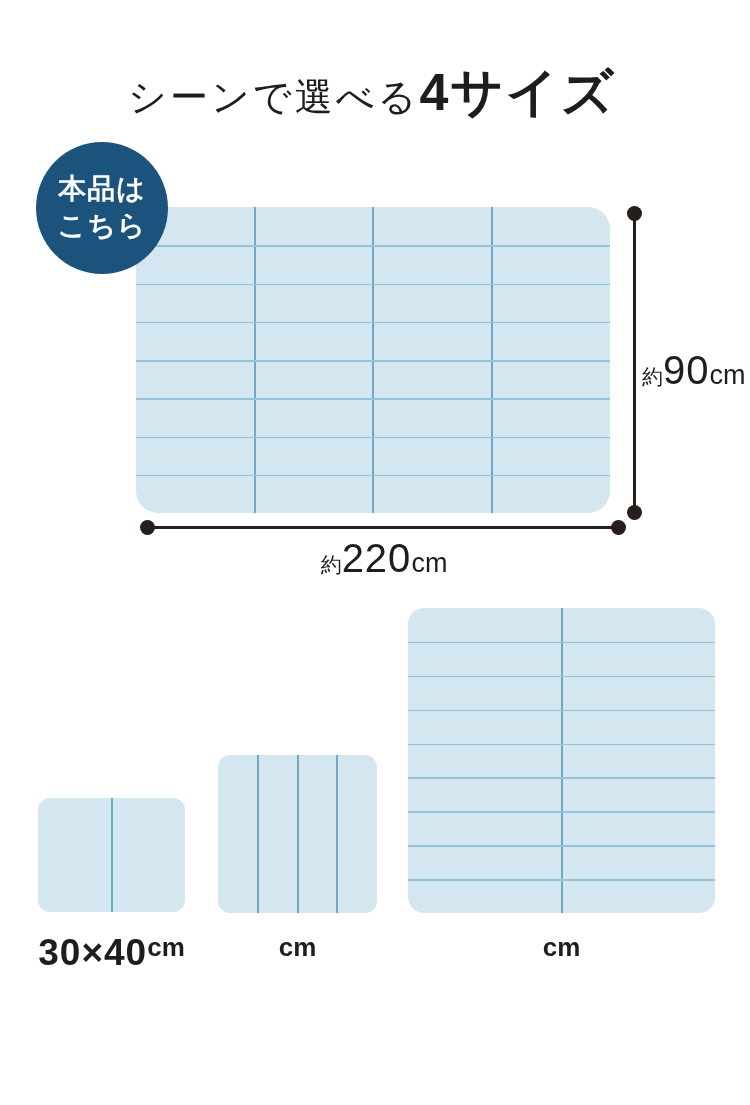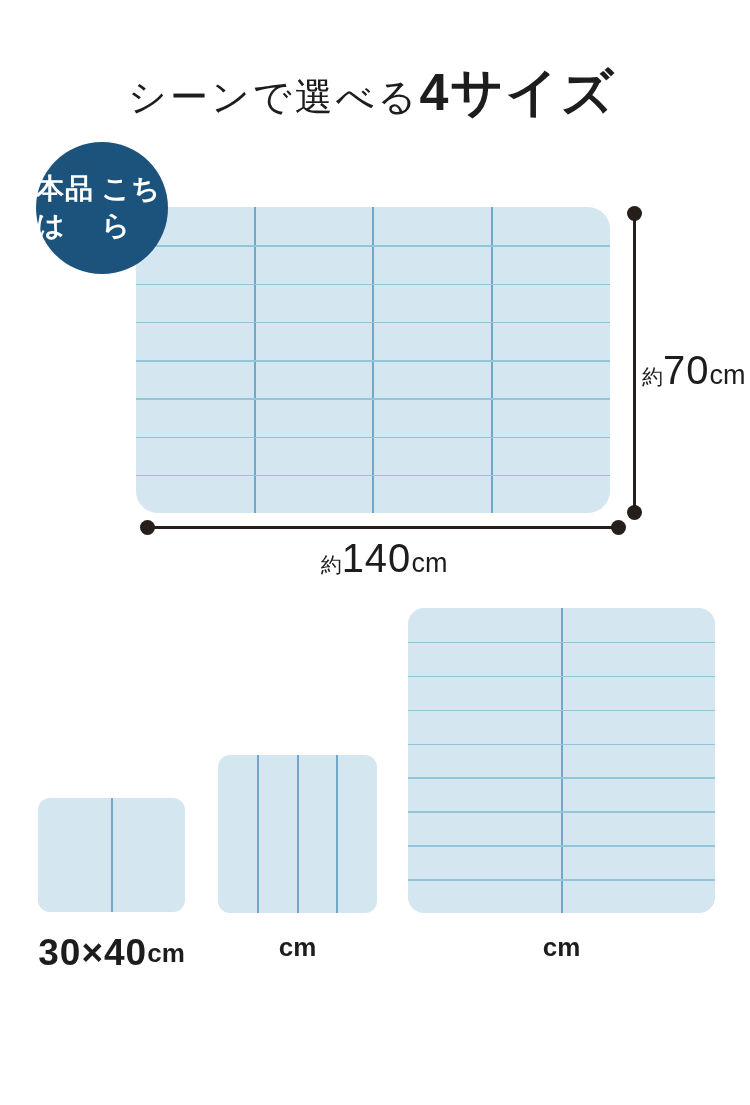--- a/index.html
+++ b/index.html
@@ -40,28 +40,29 @@
   .badge {
     position: absolute;
     left: 36px;
     top: 142px;
     width: 132px;
     height: 132px;
     border-radius: 50%;
     background: var(--badge_bg, #1b537d);
     color: var(--badge_text, #ffffff);
     display: flex;
+    flex-direction: column;
     align-items: center;
     justify-content: center;
     font-size: 28px;
     font-weight: 700;
     line-height: 1.32;
     letter-spacing: 1px;
     z-index: 3;
-    text-align: left;
+    text-align: right;
   }
 
   
   .mat {
     position: absolute;
     background: var(--mat_fill, #d4e6f0);
     overflow: hidden;
     z-index: 1;
   }
   .mat .vline {
@@ -117,21 +118,21 @@
   .dim-label .val    { font-size: 40px; font-weight: 400; letter-spacing: 1px; }
   .dim-label .unit   { font-size: 27px; font-weight: 400; }
   .dim-label-h { left: 642px; top: 348px; }
   .dim-label-w { left: 148px; top: 536px; width: 472px; justify-content: center; }
 
   
   .size-label {
     position: absolute;
     top: 932px;
     display: flex;
-    align-items: center;
+    align-items: flex-start;
     justify-content: center;
     color: var(--text, #1d1d1d);
     white-space: nowrap;
   }
   .size-label .val  { font-size: 37px; font-weight: 700; letter-spacing: 1px; }
   .size-label .unit { font-size: 26px; font-weight: 700; }
   .size-label-0 { left: 38px;  width: 147px; }
   .size-label-1 { left: 218px; width: 159px; }
   .size-label-2 { left: 408px; width: 307px; }
 </style>
@@ -164,26 +165,26 @@
 
   <div class="dim-line dim-v"></div>
   <div class="dim-line dim-h"></div>
   <div class="dot dot-v-top"></div>
   <div class="dot dot-v-bottom"></div>
   <div class="dot dot-h-left"></div>
   <div class="dot dot-h-right"></div>
 
   <div class="dim-label dim-label-h">
     <span class="approx">約</span>
-    <span class="val">70</span>
+    <span class="val">90</span>
     <span class="unit">cm</span>
   </div>
   <div class="dim-label dim-label-w">
     <span class="approx">約</span>
-    <span class="val">140</span>
+    <span class="val">220</span>
     <span class="unit">cm</span>
   </div>
 
   <div class="mat mat-30x40">
       <div class="vline" style="left: 50%;"></div>
     </div>
   <div class="mat mat-46x46">
       <div class="vline" style="left: 25%;"></div>
       <div class="vline" style="left: 50%;"></div>
       <div class="vline" style="left: 75%;"></div>

